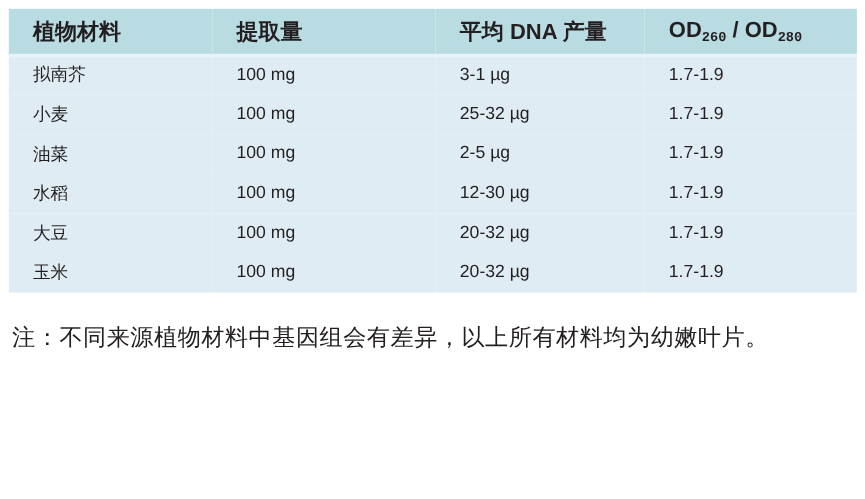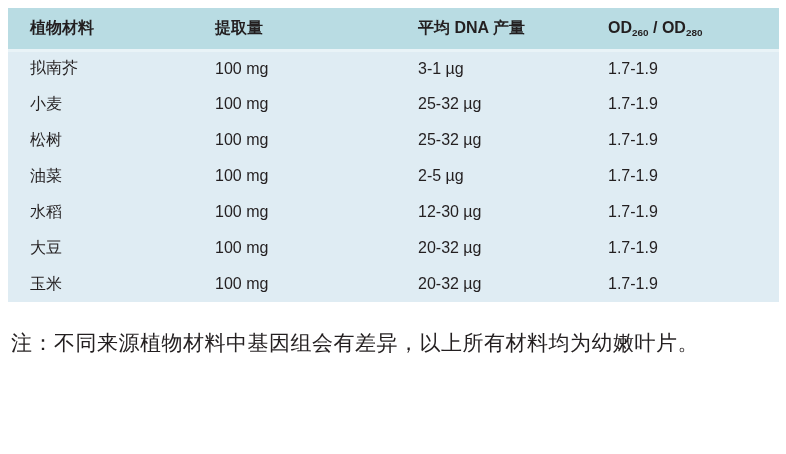--- a/index.html
+++ b/index.html
@@ -23,41 +23,42 @@
     table-layout: fixed;
   }
   col.c1 { width: 185px; }
   col.c2 { width: 203px; }
   col.c3 { width: 190px; }
   col.c4 { width: 193px; }
   thead th {
     background: var(--header-bg);
     text-align: left;
     font-weight: bold;
-    font-size: 16px;
+    font-size: 20px;
     height: 42px;
     padding: 0 0 0 22px;
     border-bottom: 3px solid var(--separator);
     white-space: nowrap;
   }
   tbody td {
     background: var(--body-bg);
     font-size: 16px;
     font-weight: normal;
     height: 36px;
     padding: 0 0 0 22px;
     white-space: nowrap;
     vertical-align: middle;
   }
   sub.od-sub {
     font-size: 0.62em;
     vertical-align: baseline;
     position: relative;
     top: 0.28em;
     font-weight: bold;
+    font-family: Liberation Mono, monospace;
   }
   .footnote {
     margin: 27px 0 0 3px;
     font-size: 21px;
     color: var(--text);
     letter-spacing: 0.5px;
   }
 </style>
 </head>
 <body>
@@ -86,26 +87,20 @@
     <td>1.7-1.9</td>
   </tr>
 
   <tr>
     <td>小麦</td>
     <td>100 mg</td>
     <td>25-32 µg</td>
     <td>1.7-1.9</td>
   </tr>
 
-  <tr>
-    <td>松树</td>
-    <td>100 mg</td>
-    <td>25-32 µg</td>
-    <td>1.7-1.9</td>
-  </tr>
 
 
 
   <tr>
     <td>油菜</td>
     <td>100 mg</td>
     <td>2-5 µg</td>
     <td>1.7-1.9</td>
   </tr>
 

